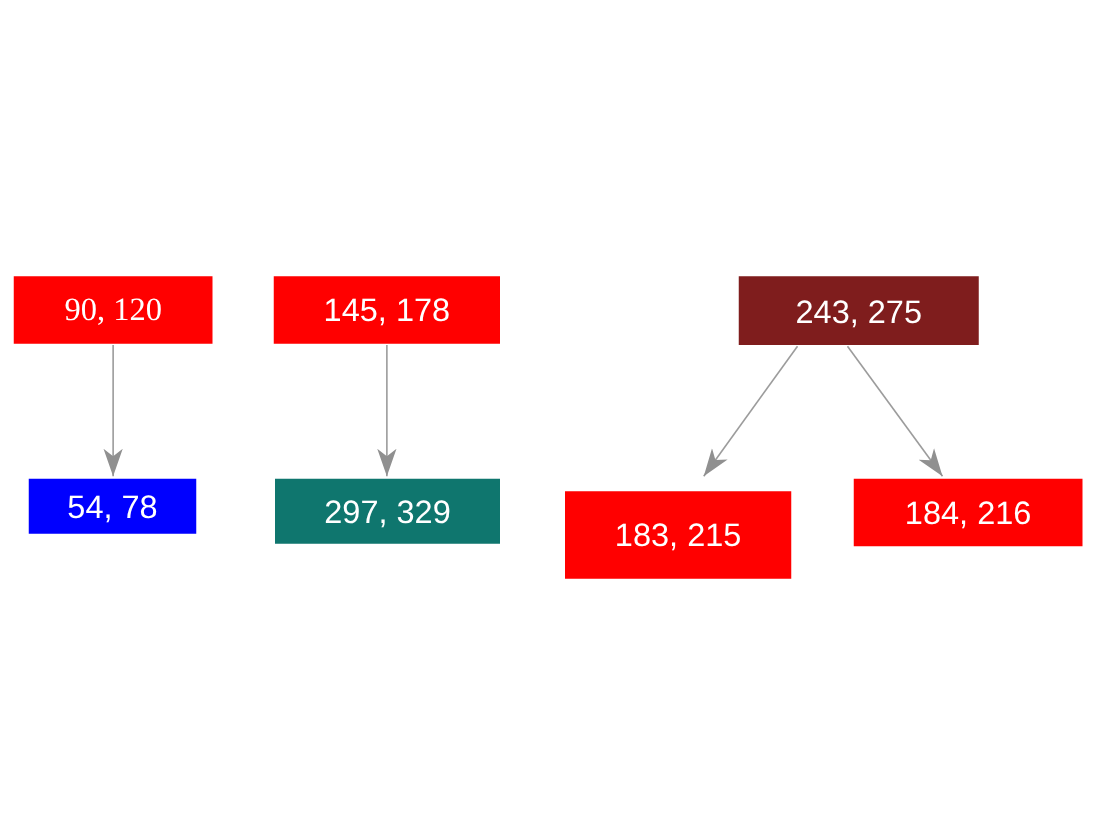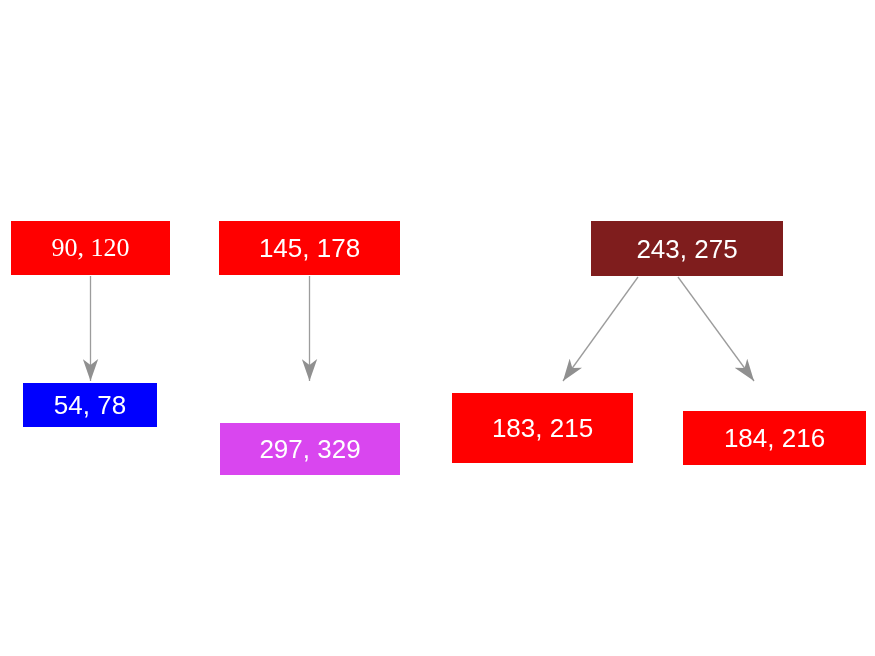--- a/index.html
+++ b/index.html
@@ -57,29 +57,29 @@
   </div>
 
   <div class="node" style="left: 23px; top: 383px; width: 134px; height: 44px; background: rgb(0, 0, 255); color: rgb(255, 255, 255);">
     <span>54, 78</span>
   </div>
 
   <div class="node" style="left: 219px; top: 221px; width: 181px; height: 54px; background: rgb(255, 0, 0); color: rgb(255, 255, 255); text-align: center;">
     <span>145, 178</span>
   </div>
 
-  <div class="node" style="left: 220px; top: 383px; width: 180px; height: 52px; background: #d946ef; color: rgb(255, 255, 255); margin-top: 40px;">
+  <div class="node" style="left: 220px; top: 383px; width: 180px; height: 52px; background: #0f766e; color: rgb(255, 255, 255);">
     <span>297, 329</span>
   </div>
 
   <div class="node" style="left: 567px; top: 221px; width: 192px; height: 55px; background: #7f1d1d; color: rgb(255, 255, 255); margin-left: 24px;">
     <span>243, 275</span>
   </div>
 
   <div class="node" style="left: 452px; top: 393px; width: 181px; height: 70px; background: rgb(255, 0, 0); color: rgb(255, 255, 255);">
     <span>183, 215</span>
   </div>
 
-  <div class="node" style="left: 683px; top: 383px; width: 183px; height: 54px; background: rgb(255, 0, 0); color: rgb(255, 255, 255); margin-top: 28px;">
+  <div class="node" style="left: 683px; top: 383px; width: 183px; height: 54px; background: rgb(255, 0, 0); color: rgb(255, 255, 255);">
     <span>184, 216</span>
   </div>
 
 </div>
 
 </body></html>

